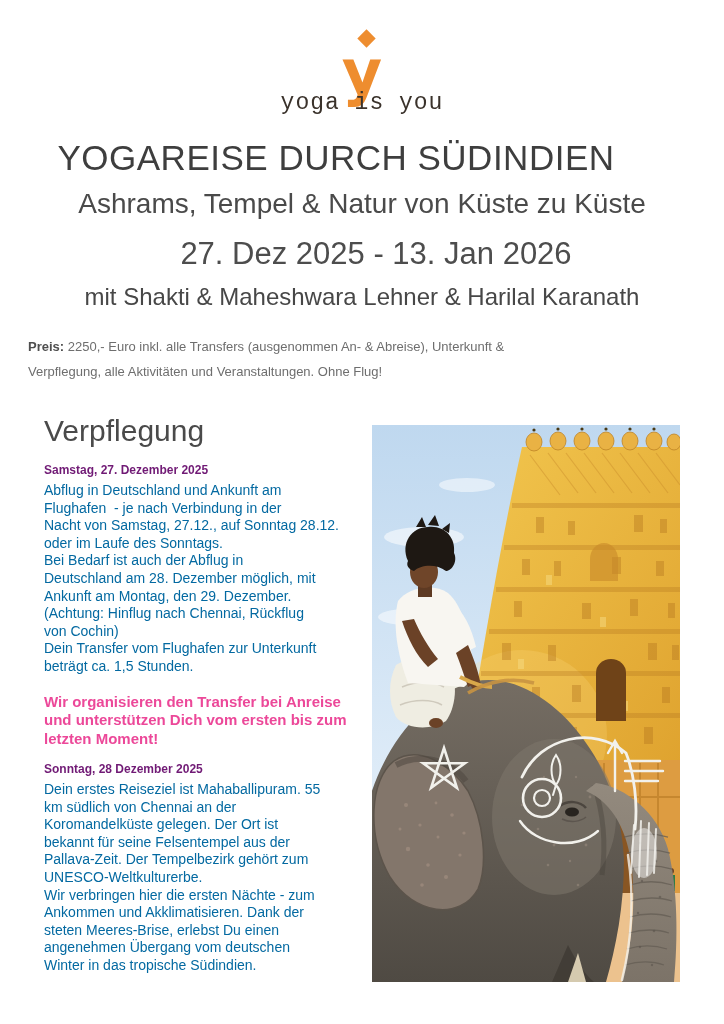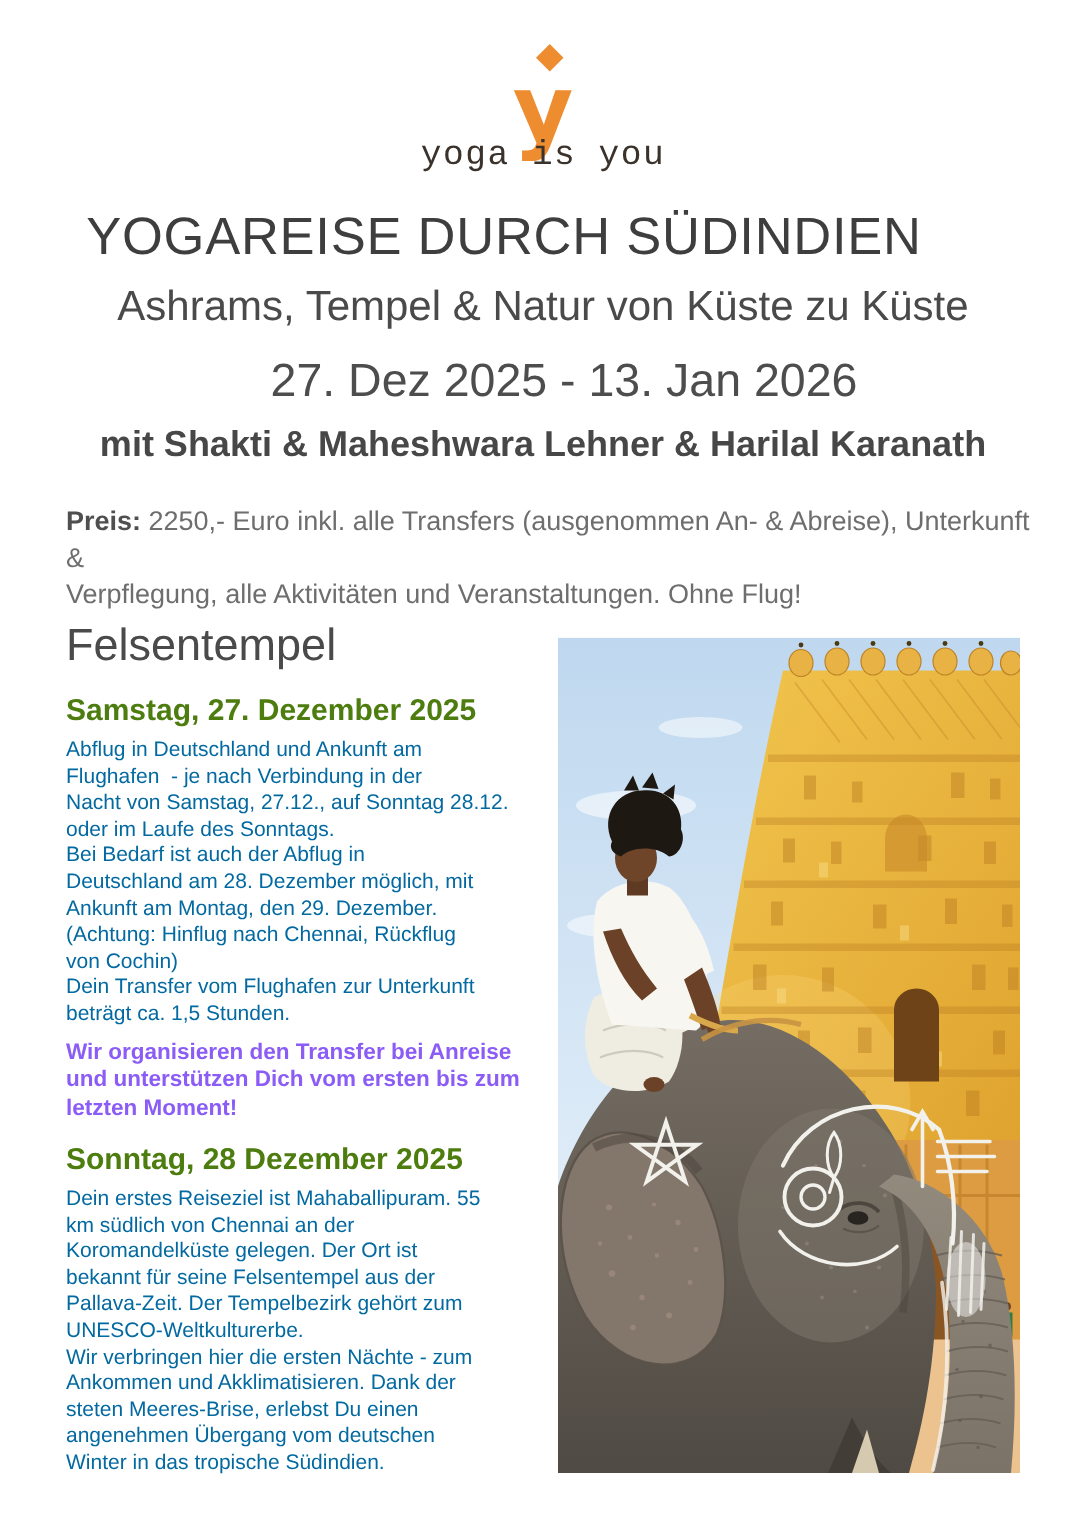--- a/index.html
+++ b/index.html
@@ -16,35 +16,35 @@
   .brand{position:absolute;top:90px;left:0;width:724px;text-align:center;
          font-family:Liberation Mono, monospace;font-size:23px;letter-spacing:1px;color:#3A322B;}
   
   .title{position:absolute;top:138px;left:0;width:672px;margin:0;text-align:center;
          font-size:35px;font-weight:500;letter-spacing:.5px;color:#3E3E3E;}
   .subtitle{position:absolute;top:188px;left:0;width:724px;margin:0;text-align:center;
          font-size:28px;font-weight:400;color:#4A4A4A;}
   .dates{position:absolute;top:236px;left:14px;width:724px;text-align:center;
          font-size:31px;font-weight:400;color:#4D4D4D;}
   .hosts{position:absolute;top:283px;left:0;width:724px;text-align:center;
-         font-size:24px;font-weight:700;color:#474747;}
-  
-  .price{position:absolute;top:335px;left:44px;width:656px;margin:0;
-         font-size:18px;line-height:24.5px;color:#6E6E6E;white-space:pre-line;}
+         font-size:24px;font-weight:400;color:#474747;}
+  
+  .price{position:absolute;top:335px;left:28px;width:656px;margin:0;
+         font-size:13px;line-height:24.5px;color:#6E6E6E;white-space:pre-line;}
   .price-label{font-weight:bold;color:#4F4F4F;}
   
   .reiseverlauf{position:absolute;top:414px;left:44px;margin:0;
          font-size:30px;font-weight:400;color:#4A4A4A;}
   .section{position:absolute;left:44px;width:330px;}
   .sec-0{top:463px;}
   .sec-2{top:762px;}
-  .sec-date{font-size:20px;font-weight:bold;color:#4d7c0f;margin-bottom:5px;}
+  .sec-date{font-size:12px;font-weight:bold;color:#701a75;margin-bottom:5px;}
   .sec-body{font-size:14px;line-height:17.6px;color:#0369a1;white-space:pre;}
   .sec-emphasis{position:absolute;top:693px;left:44px;width:330px;
-         font-size:15px;font-weight:bold;line-height:18.3px;color:#8b5cf6;white-space:pre;}
+         font-size:15px;font-weight:bold;line-height:18.3px;color:#ec4899;white-space:pre;}
   
   .photo{position:absolute;left:372px;top:425px;width:308px;height:557px;overflow:hidden;}
   .photo svg{display:block;}
 </style>
 </head>
 <body>
 
 <div class="page">
 
   <div class="logo-wrap">
@@ -56,21 +56,21 @@
   <div class="brand">yoga is you</div>
 
   <h1 class="title">YOGAREISE DURCH SÜDINDIEN</h1>
   <h2 class="subtitle">Ashrams, Tempel &amp; Natur von Küste zu Küste</h2>
   <div class="dates">27. Dez 2025 - 13. Jan 2026</div>
   <div class="hosts">mit Shakti &amp; Maheshwara Lehner &amp; Harilal Karanath</div>
 
   <p class="price"><span class="price-label">Preis:</span><span> 2250,- Euro inkl. alle Transfers (ausgenommen An- &amp; Abreise), Unterkunft &amp;
 Verpflegung, alle Aktivitäten und Veranstaltungen. Ohne Flug!</span></p>
 
-  <h3 class="reiseverlauf">Felsentempel</h3>
+  <h3 class="reiseverlauf">Verpflegung</h3>
 
   <div class="section sec-0">
     <div class="sec-date">Samstag, 27. Dezember 2025</div>
     <div class="sec-body">Abflug in Deutschland und Ankunft am
 Flughafen  - je nach Verbindung in der
 Nacht von Samstag, 27.12., auf Sonntag 28.12.
 oder im Laufe des Sonntags.
 Bei Bedarf ist auch der Abflug in
 Deutschland am 28. Dezember möglich, mit
 Ankunft am Montag, den 29. Dezember.

